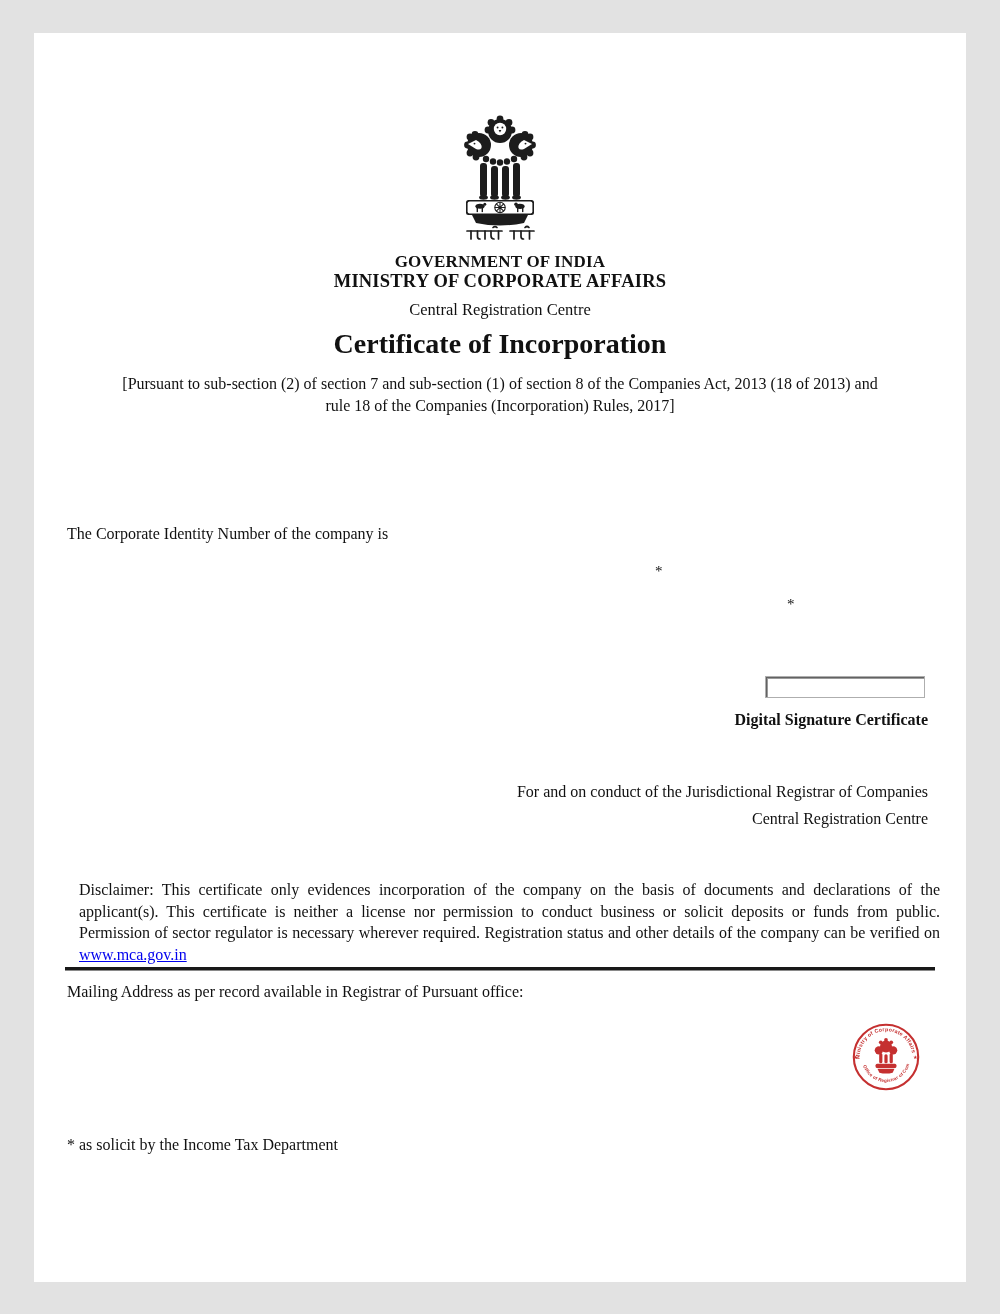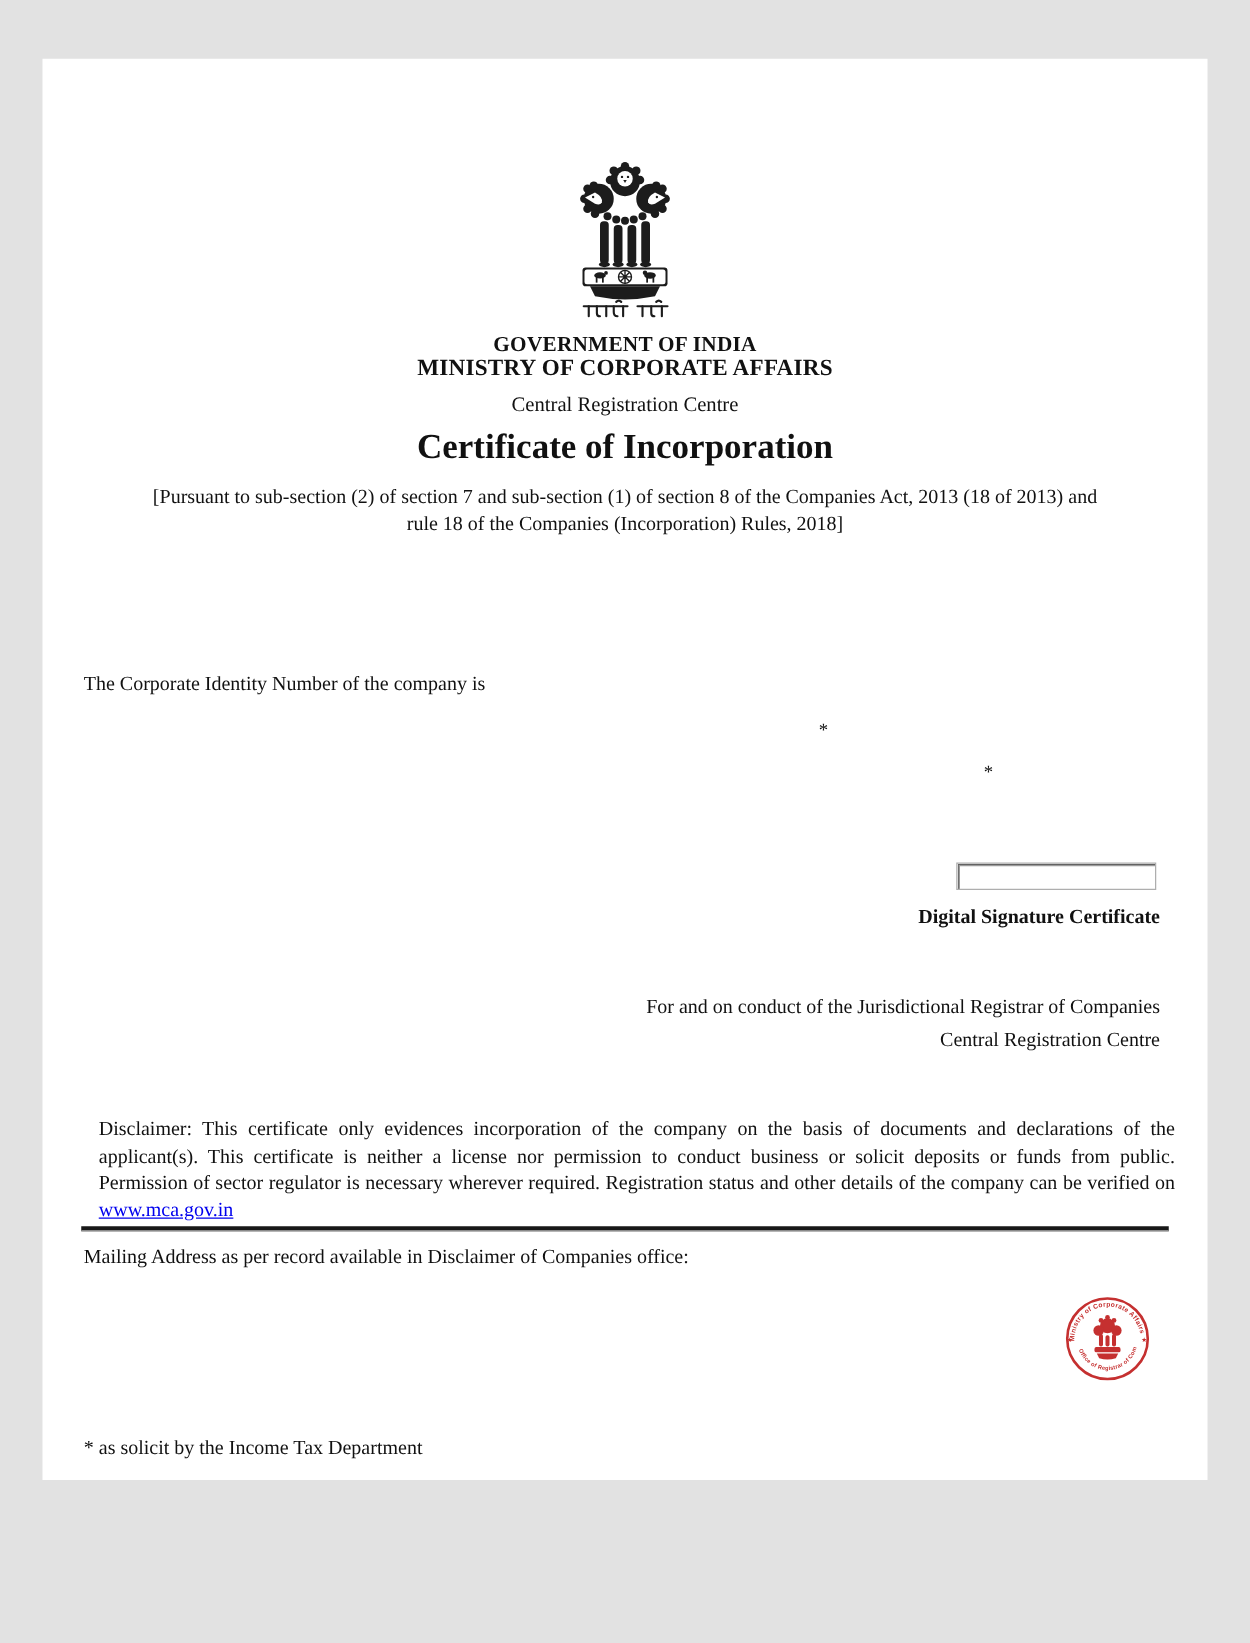--- a/index.html
+++ b/index.html
@@ -5,24 +5,23 @@
   html, body {
     margin: 0;
     padding: 0;
     background: #e2e2e2;
     font-family: "Liberation Serif", "DejaVu Serif", serif;
     color: #111;
   }
   .viewport {
     position: relative;
     width: 1000px;
-    height: 1170px;
+    height: 1314px;
     background: #e2e2e2;
     overflow: hidden;
-    margin-top: 14px;
   }
   .paper {
     position: absolute;
     left: 34px;
     top: 33px;
     width: 932px;
     height: 1249px;
     background: #ffffff;
   }
   .abs { position: absolute; text-align: right; }
@@ -166,41 +165,41 @@
     </div>
 
     <div class="abs centered gov-line">GOVERNMENT OF INDIA</div>
     <div class="abs centered ministry-line">MINISTRY OF CORPORATE AFFAIRS</div>
     <div class="abs centered centre-line">Central Registration Centre</div>
 
     <div class="abs centered cert-title">Certificate of Incorporation</div>
 
     <div class="abs centered subtitle">
       <div>[Pursuant to sub-section (2) of section 7 and sub-section (1) of section 8 of the Companies Act, 2013 (18 of 2013) and</div>
-      <div>rule 18 of the Companies (Incorporation) Rules, 2018]</div>
+      <div>rule 18 of the Companies (Incorporation) Rules, 2017]</div>
     </div>
 
     <div class="abs cin-label">The Corporate Identity Number of the company is</div>
 
     <span class="abs star star-1">*</span>
     <span class="abs star star-2">*</span>
 
     <div class="abs dsc-box"></div>
     <div class="abs dsc-label">Digital Signature Certificate</div>
 
     <div class="abs signoff">
       <div>For and on conduct of the Jurisdictional Registrar of Companies</div>
       <div>Central Registration Centre</div>
     </div>
 
     <p class="abs disclaimer"><span>Disclaimer: This certificate only evidences incorporation of the company on the basis of documents and declarations of the applicant(s). This certificate is neither a license nor permission to conduct business or solicit deposits or funds from public. Permission of sector regulator is necessary wherever required. Registration status and other details of the company can be verified on </span><a class="mca-link" href="#">www.mca.gov.in</a></p>
 
     <div class="abs rule"></div>
 
-    <div class="abs mailing-label">Mailing Address as per record available in Disclaimer of Companies office:</div>
+    <div class="abs mailing-label">Mailing Address as per record available in Registrar of Pursuant office:</div>
 
     <div class="abs seal-wrap">
       <svg width="72" height="72" viewBox="0 0 76 76" xmlns="http://www.w3.org/2000/svg">
         <defs>
           <path id="sealTopArc" d="M 10.5,44 A 28,28 0 1 1 65.5,44"></path>
           <path id="sealBotArc" d="M 13.5,46 A 25.5,25.5 0 0 0 62.5,46"></path>
         </defs>
         <circle cx="38" cy="38" r="34" fill="none" stroke="#c53030" stroke-width="2.2"></circle>
         <text class="seal-text" fill="#c53030" font-size="5.6" letter-spacing="0.3">
           <textPath href="#sealTopArc" startOffset="4%">Ministry of Corporate Affairs</textPath>

